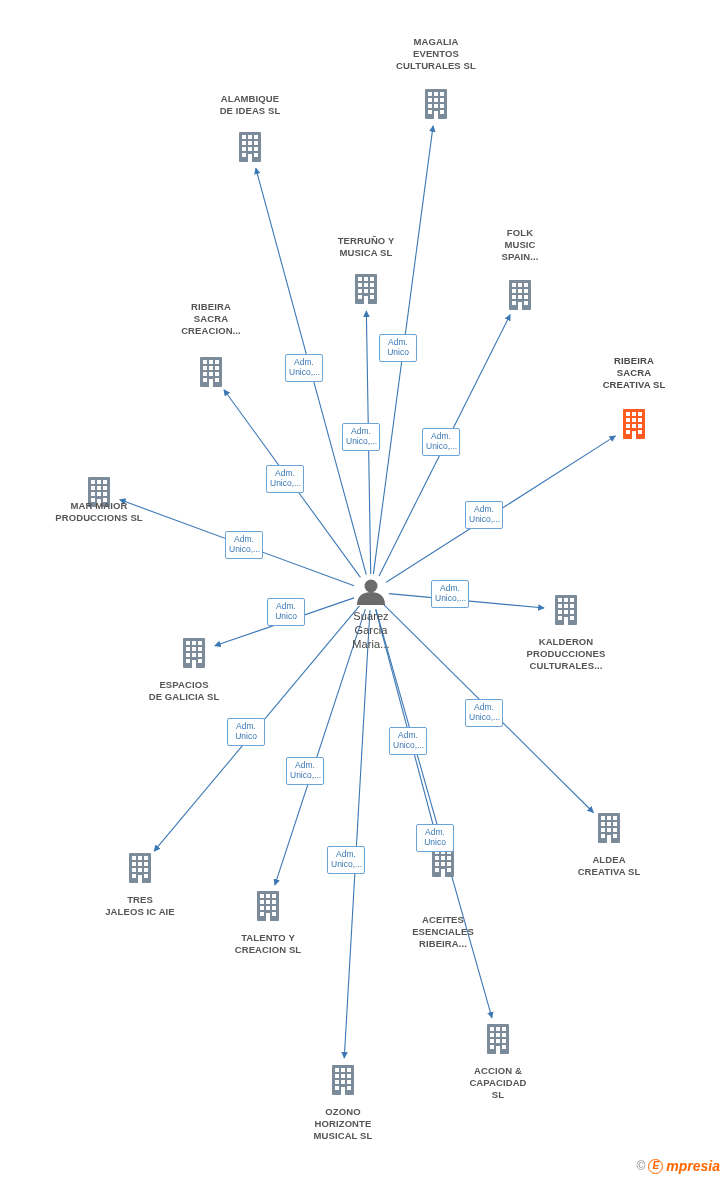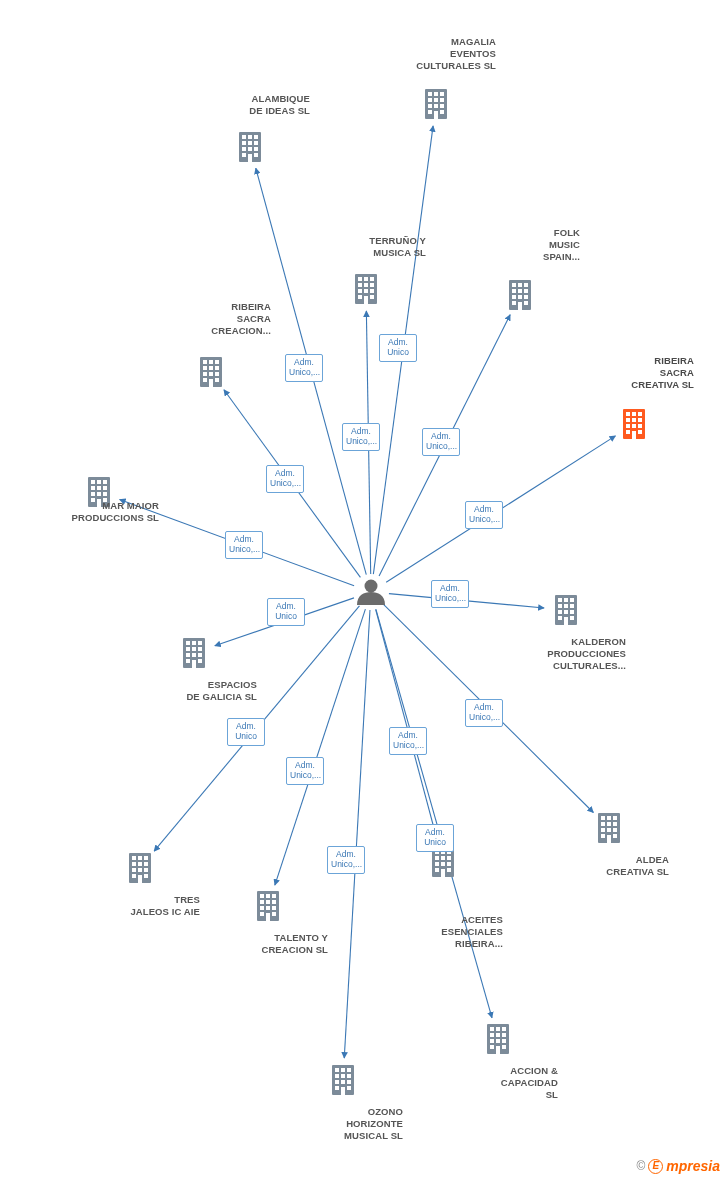--- a/index.html
+++ b/index.html
@@ -24,21 +24,20 @@
   }
   .node .icon { display:block; line-height: 1; }
   .node .label {
     display: block;
     font-size: 9.5px;
     font-weight: bold;
     color: #555555;
     letter-spacing: 0.1px;
     line-height: 1.28;
     white-space: pre-line;
-    text-align: right;
   }
   .node.highlight .label { color: #4a4a4a; }
   .node .label.person {
     font-weight: normal;
     color: #444444;
     font-size: 11px;
   }
   .edge-label {
     position: absolute;
     border: 1px solid #6ba4d8;
@@ -105,20 +104,23 @@
       <line x1="369.96890896085824" y1="609.9704438250424" x2="344.26022238117326" y2="1058.0361242138372" marker-end="url(#arrow)"></line>
     </g>
 </svg>
 
 <div id="nodes-layer">
     <div class="node center" style="left: 371px; top: 578px;">
       <span class="icon"><svg width="34" height="28" viewBox="0 0 34 28" xmlns="http://www.w3.org/2000/svg">
           <circle cx="17" cy="8" r="6.5" fill="#6b6b6b"></circle>
           <path d="M3 27 C3 17 10 14 17 14 C24 14 31 17 31 27 Z" fill="#6b6b6b"></path>
         </svg></span>
+      <span class="label person">Suarez
+Garcia
+Maria...</span>
     </div>
     <div class="node" style="left: 436px; top: 87px;">
       <span class="icon"><svg width="30" height="34" viewBox="0 0 30 34" xmlns="http://www.w3.org/2000/svg">
           <rect x="4" y="2" width="22" height="30" rx="1" fill="#7c8b99"></rect>
           <g fill="#ffffff">
             <rect x="7" y="5" width="4" height="4"></rect>
             <rect x="13" y="5" width="4" height="4"></rect>
             <rect x="19" y="5" width="4" height="4"></rect>
             <rect x="7" y="11" width="4" height="4"></rect>
             <rect x="13" y="11" width="4" height="4"></rect>
@@ -314,21 +316,21 @@
             <rect x="19" y="11" width="4" height="4"></rect>
             <rect x="7" y="17" width="4" height="4"></rect>
             <rect x="13" y="17" width="4" height="4"></rect>
             <rect x="19" y="17" width="4" height="4"></rect>
             <rect x="7" y="23" width="4" height="4"></rect>
             <rect x="19" y="23" width="4" height="4"></rect>
           </g>
           <rect x="13" y="24" width="4" height="8" fill="#ffffff"></rect>
         </svg></span>
     </div>
-    <div class="node" style="left: 197px; top: 679px;">
+    <div class="node" style="left: 184px; top: 679px;">
       <span class="label">ESPACIOS
 DE GALICIA  SL</span>
     </div>
     <div class="node" style="left: 609px; top: 811px;">
       <span class="icon"><svg width="30" height="34" viewBox="0 0 30 34" xmlns="http://www.w3.org/2000/svg">
           <rect x="4" y="2" width="22" height="30" rx="1" fill="#7c8b99"></rect>
           <g fill="#ffffff">
             <rect x="7" y="5" width="4" height="4"></rect>
             <rect x="13" y="5" width="4" height="4"></rect>
             <rect x="19" y="5" width="4" height="4"></rect>

